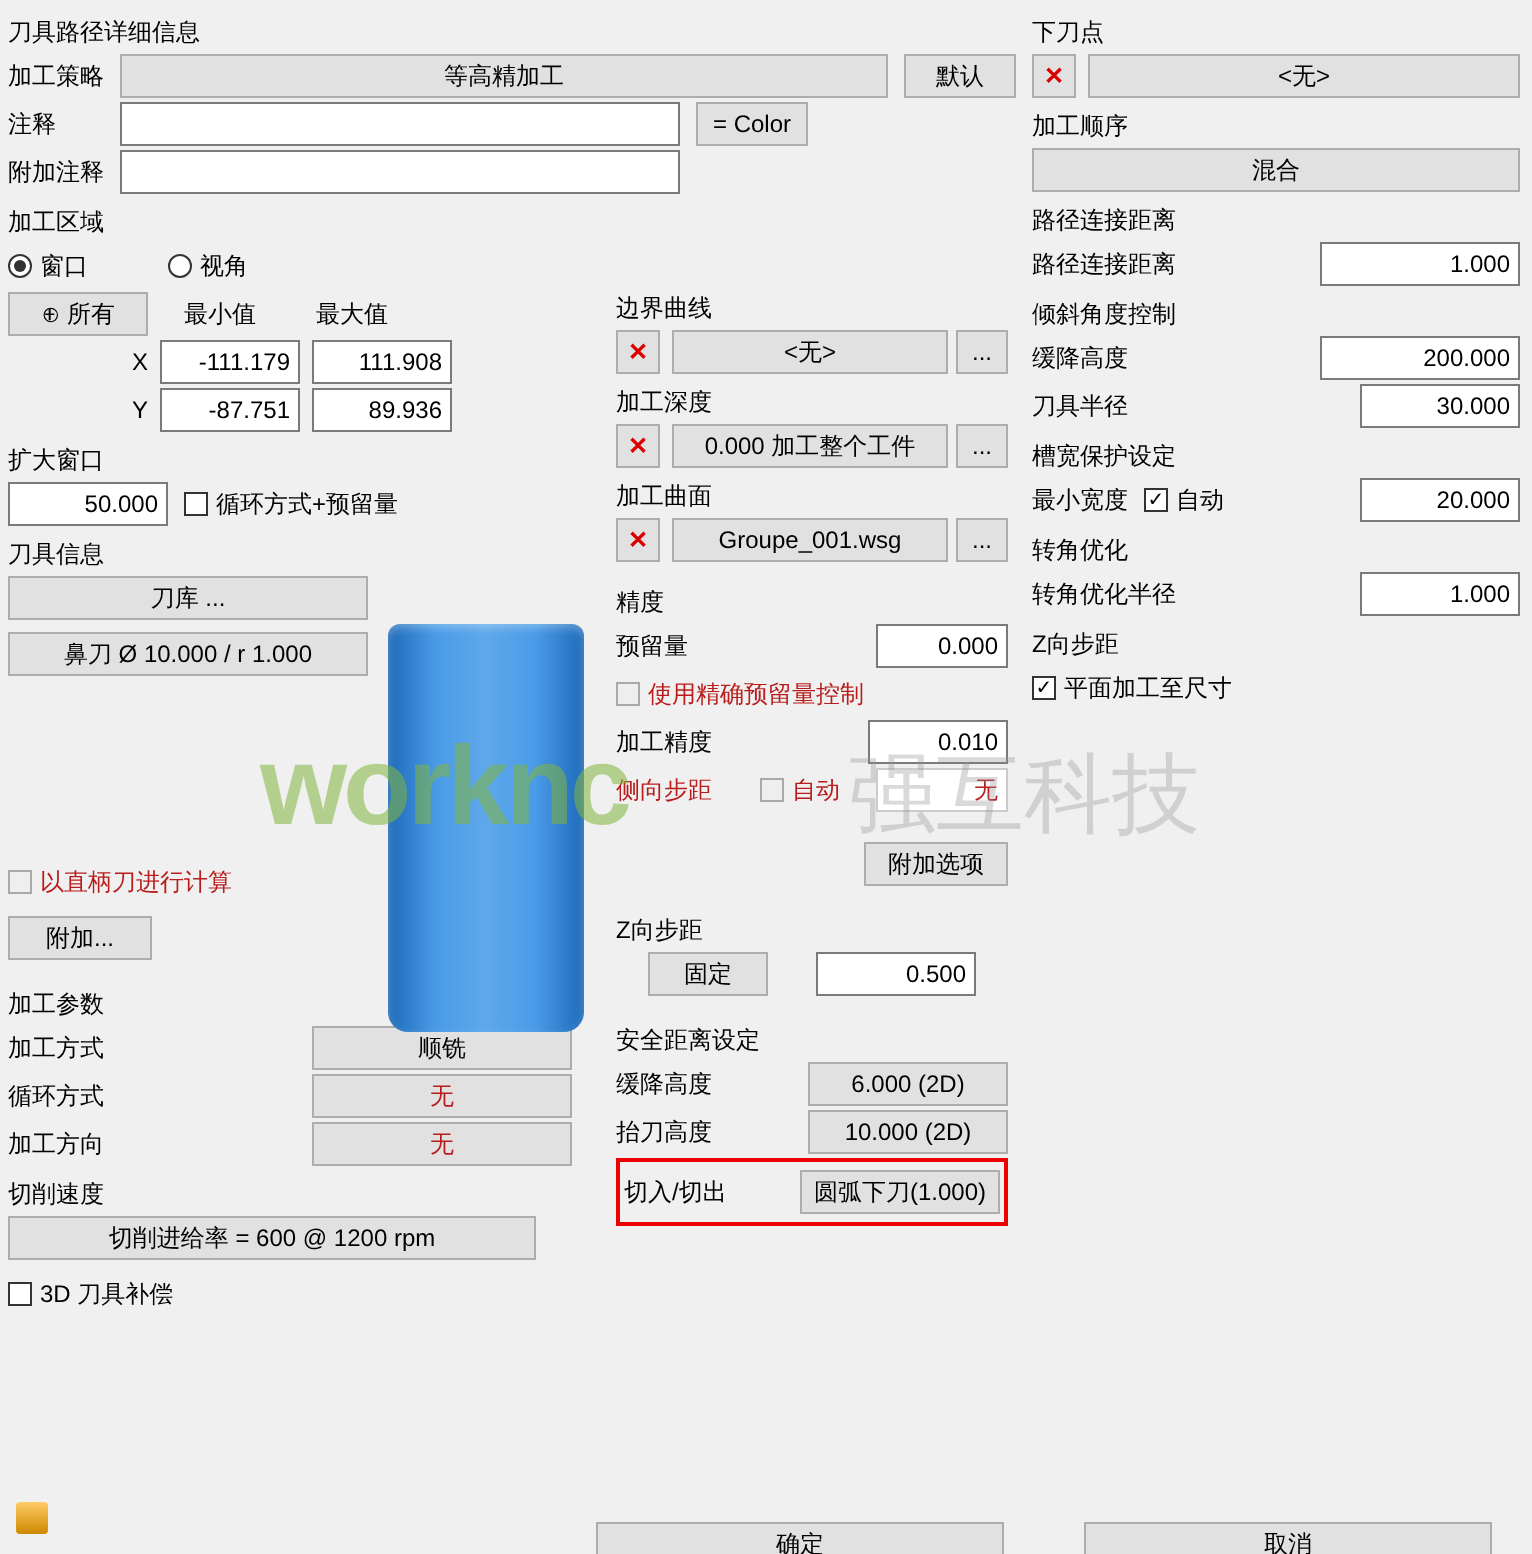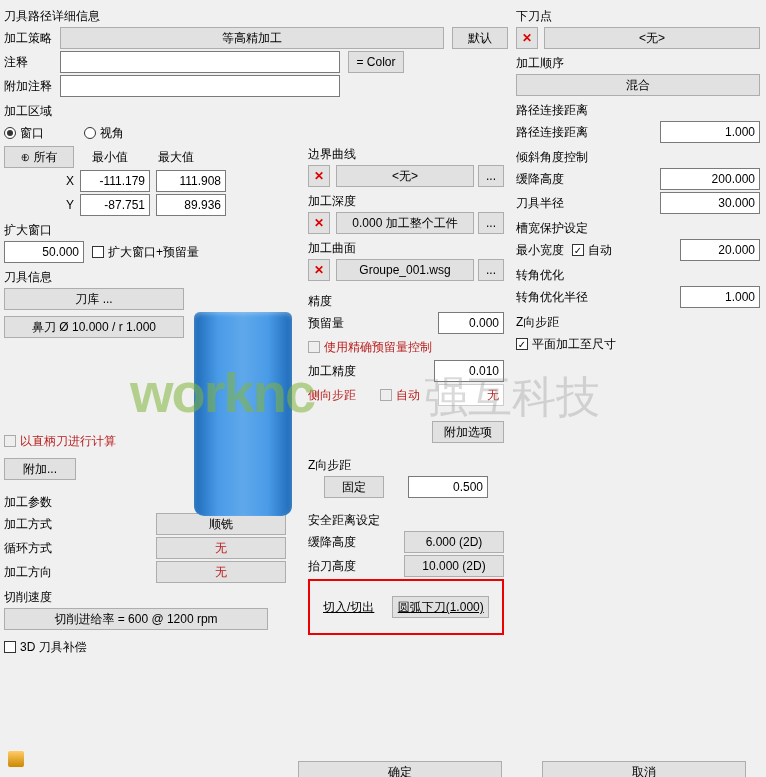--- a/index.html
+++ b/index.html
@@ -23,21 +23,21 @@
 .cb.dis { border-color: #aaa; background: #eee; }
 .x-icon { color: #d00; font-weight: bold; width: 22px; text-align: center; }
 .ddd { width: 26px; }
 .mid { position: absolute; left: 308px; top: 140px; width: 196px; }
 .toolimg { position: absolute; left: 194px; top: 312px; width: 98px; height: 204px; border-radius: 6px 6px 10px 10px; background: linear-gradient(to right, #1e6bb8 0%, #4a9be8 25%, #5fa8ea 50%, #4a9be8 75%, #1e6bb8 100%); box-shadow: inset 0 2px 4px rgba(255,255,255,0.3); }
 .grey { color: #b91c1c; }
 .wide-input { width: 100%; }
 .bottom { position: absolute; left: 0; bottom: 0; width: 766px; height: 36px; display: flex; }
 .bottom .sp { width: 278px; display:flex; align-items:center; padding-left:8px;}
 .bottom .bbtn { flex: 1; margin: 20px; }
-.redbox { border: 2px solid #e00; padding: 13px; text-decoration: underline; }
+.redbox { border: 2px solid #e00; padding: 2px; }
 .wm { position: absolute; left: 130px; top: 360px; font-size: 56px; font-weight: bold; color: rgba(130,180,60,0.55); pointer-events: none; letter-spacing: -2px; }
 .wm2 { position: absolute; left: 424px; top: 368px; font-size: 44px; color: rgba(150,150,150,0.35); pointer-events: none; }
 .tool-icon { width:16px; height:16px; background: linear-gradient(#fc6, #c80); border-radius:2px; }
 </style>
 </head>
 <body>
 
 <div class="panel left">
   <div class="section">刀具路径详细信息</div>
 
@@ -85,21 +85,21 @@
     <span style="width:70px;text-align:right">Y</span>
     <input class="input" style="width: 70px;" value="-87.751">
     <input class="input" style="width: 70px;" value="89.936">
   </div>
 
   <div class="section">扩大窗口</div>
   <div class="row" style="gap:8px">
     <input class="input" style="width: 80px;" value="50.000">
     <span class="check">
         <span class="cb"></span>
-        <span>扩大窗口+预留量</span>
+        <span>循环方式+预留量</span>
       </span>
   </div>
 
   <div class="section">刀具信息</div>
   <div class="btn" style="width:180px">刀库 ...</div>
   <div class="btn" style="width:180px;margin-top:6px">鼻刀 Ø 10.000 / r 1.000</div>
 
   <div style="height:90px"></div>
   <div class="row grey">
     <span class="check">
@@ -243,21 +243,21 @@
 
   <div class="section">倾斜角度控制</div>
   <div class="row">
       <span style="width:70px">缓降高度</span>
       <div style="flex:1"></div>
       <input class="input" style="width: 100px;" value="200.000">
     </div>
   <div class="row">
       <span style="width:70px">刀具半径</span>
       <div style="flex:1"></div>
-      <input class="input" style="width: 100px;" value="30.000">
+      <input class="input" style="width: 80px;" value="30.000">
     </div>
 
   <div class="section">槽宽保护设定</div>
   <div class="row">
       <span style="width:56px">最小宽度</span>
       <span class="check">
         <span class="cb on"></span>
         <span>自动</span>
       </span>
       <div style="flex:1"></div>

